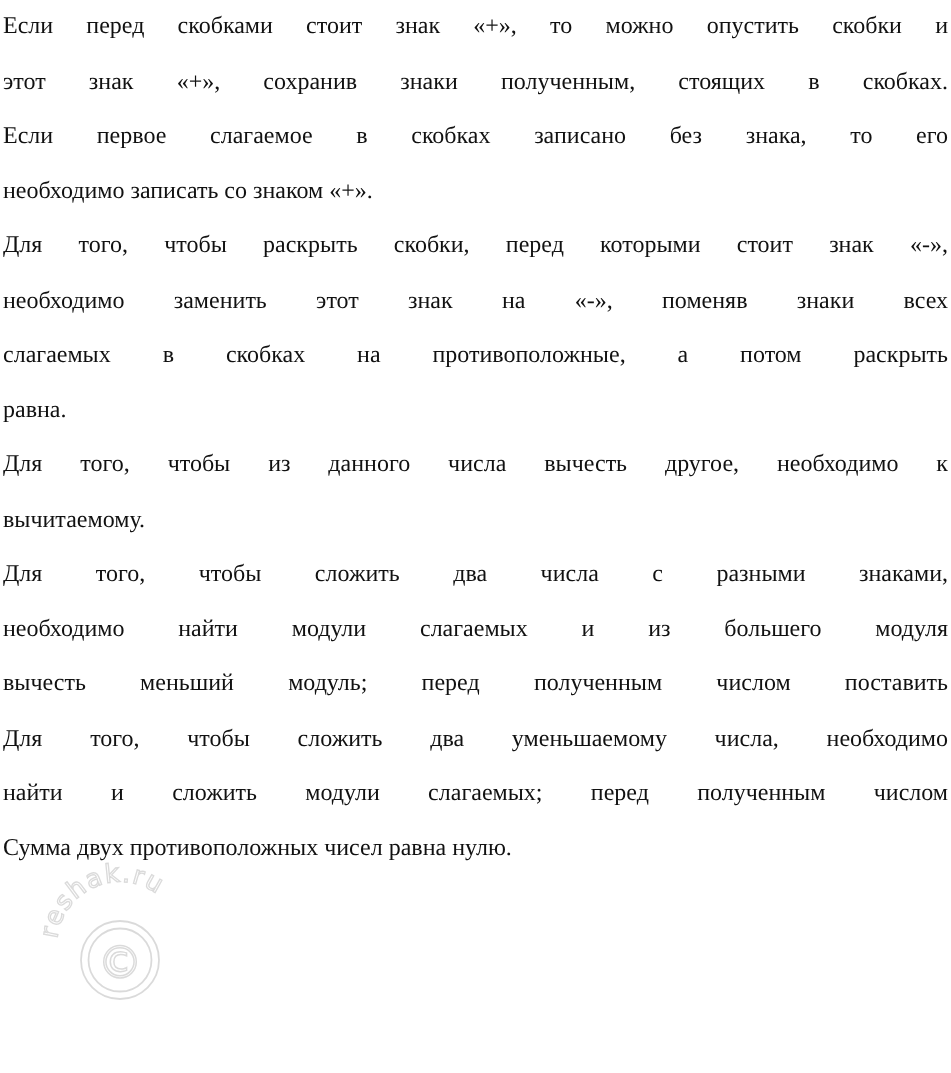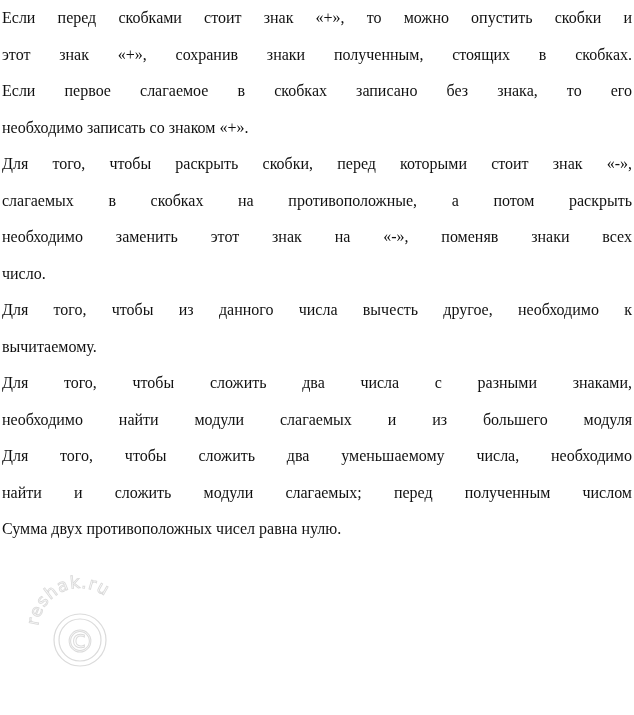--- a/index.html
+++ b/index.html
@@ -54,31 +54,32 @@
 
 <div class="doc">
   <p class="para">
     <span class="line">Если перед скобками стоит знак «+», то можно опустить скобки и</span>
     <span class="line">этот знак «+», сохранив знаки полученным, стоящих в скобках.</span>
     <span class="line">Если первое слагаемое в скобках записано без знака, то его</span>
     <span class="line last">необходимо записать со знаком «+».</span>
   </p>
   <p class="para">
     <span class="line">Для того, чтобы раскрыть скобки, перед которыми стоит знак «-»,</span>
+    <span class="line">необходимо заменить этот знак на «-», поменяв знаки всех</span>
     <span class="line">слагаемых в скобках на противоположные, а потом раскрыть</span>
-    <span class="line">необходимо заменить этот знак на «-», поменяв знаки всех</span>
-    <span class="line last">число.</span>
+    <span class="line last">равна.</span>
   </p>
   <p class="para">
     <span class="line">Для того, чтобы из данного числа вычесть другое, необходимо к</span>
     <span class="line last">вычитаемому.</span>
   </p>
   <p class="para">
     <span class="line">Для того, чтобы сложить два числа с разными знаками,</span>
     <span class="line">необходимо найти модули слагаемых и из большего модуля</span>
+    <span class="line">вычесть меньший модуль; перед полученным числом поставить</span>
   </p>
   <p class="para">
     <span class="line">Для того, чтобы сложить два уменьшаемому числа, необходимо</span>
     <span class="line">найти и сложить модули слагаемых; перед полученным числом</span>
   </p>
   <p class="para">
     <span class="line last">Сумма двух противоположных чисел равна нулю.</span>
   </p>
 </div>
 

